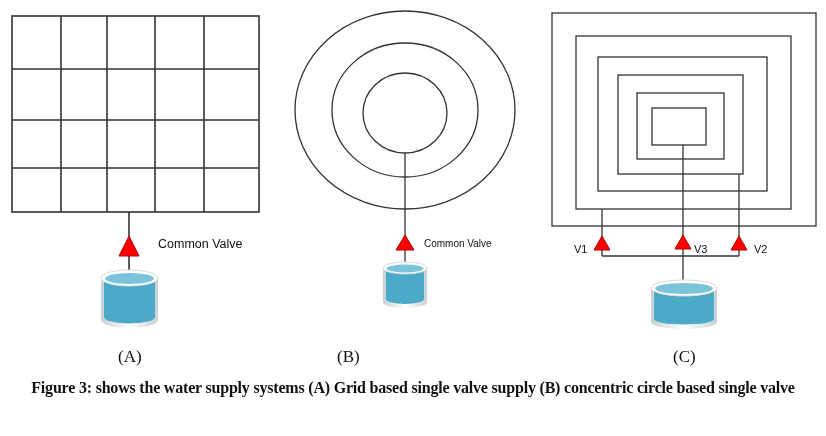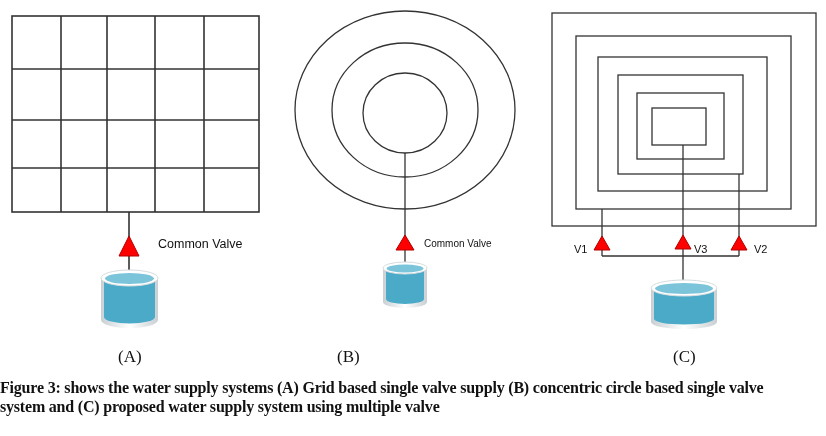--- a/index.html
+++ b/index.html
@@ -1,20 +1,20 @@
 <!DOCTYPE html>
 <html><head>
 <meta charset="utf-8">
 <style>
   html, body { margin:0; padding:0; background:#ffffff; }
   body { width:826px; height:436px; position:relative; overflow:hidden; }
   svg#fig { position:absolute; left:0; top:0; }
   .lbl-sans { font-family: "Liberation Sans", sans-serif; fill:#111; }
   .sub { position:absolute; top:347px; font-family:"Liberation Serif", serif; font-size:17px; color:#111; }
-  #caption { position:absolute; left:0; top:378px; width:826px; 
+  #caption { position:absolute; left:0; top:378px; width:826px; text-align:center;
     font-family:"Liberation Serif", serif; font-weight:bold; font-size:16px; line-height:19px; color:#111; letter-spacing:-0.2px; }
 </style>
 </head>
 <body>
 
 <svg id="fig" width="826" height="436">
   <defs>
     <linearGradient id="tankRim" x1="0" x2="1">
       <stop offset="0" stop-color="#c9cfd3"></stop>
       <stop offset="0.5" stop-color="#ffffff"></stop>
@@ -82,14 +82,13 @@
     <ellipse cx="684" cy="288.5" rx="29" ry="5.5" fill="#7cc4da"></ellipse>
   </g>
 </svg>
 
 <div class="sub" style="left:118px;">(A)</div>
 <div class="sub" style="left:337px;">(B)</div>
 <div class="sub" style="left:673px;">(C)</div>
 
 <div id="caption">
   <div>Figure 3: shows the water supply systems (A) Grid based single valve supply (B) concentric circle based single valve</div>
-  <div>system and (C) proposed water supply system using multiple valve</div>
 </div>
 
 </body></html>

